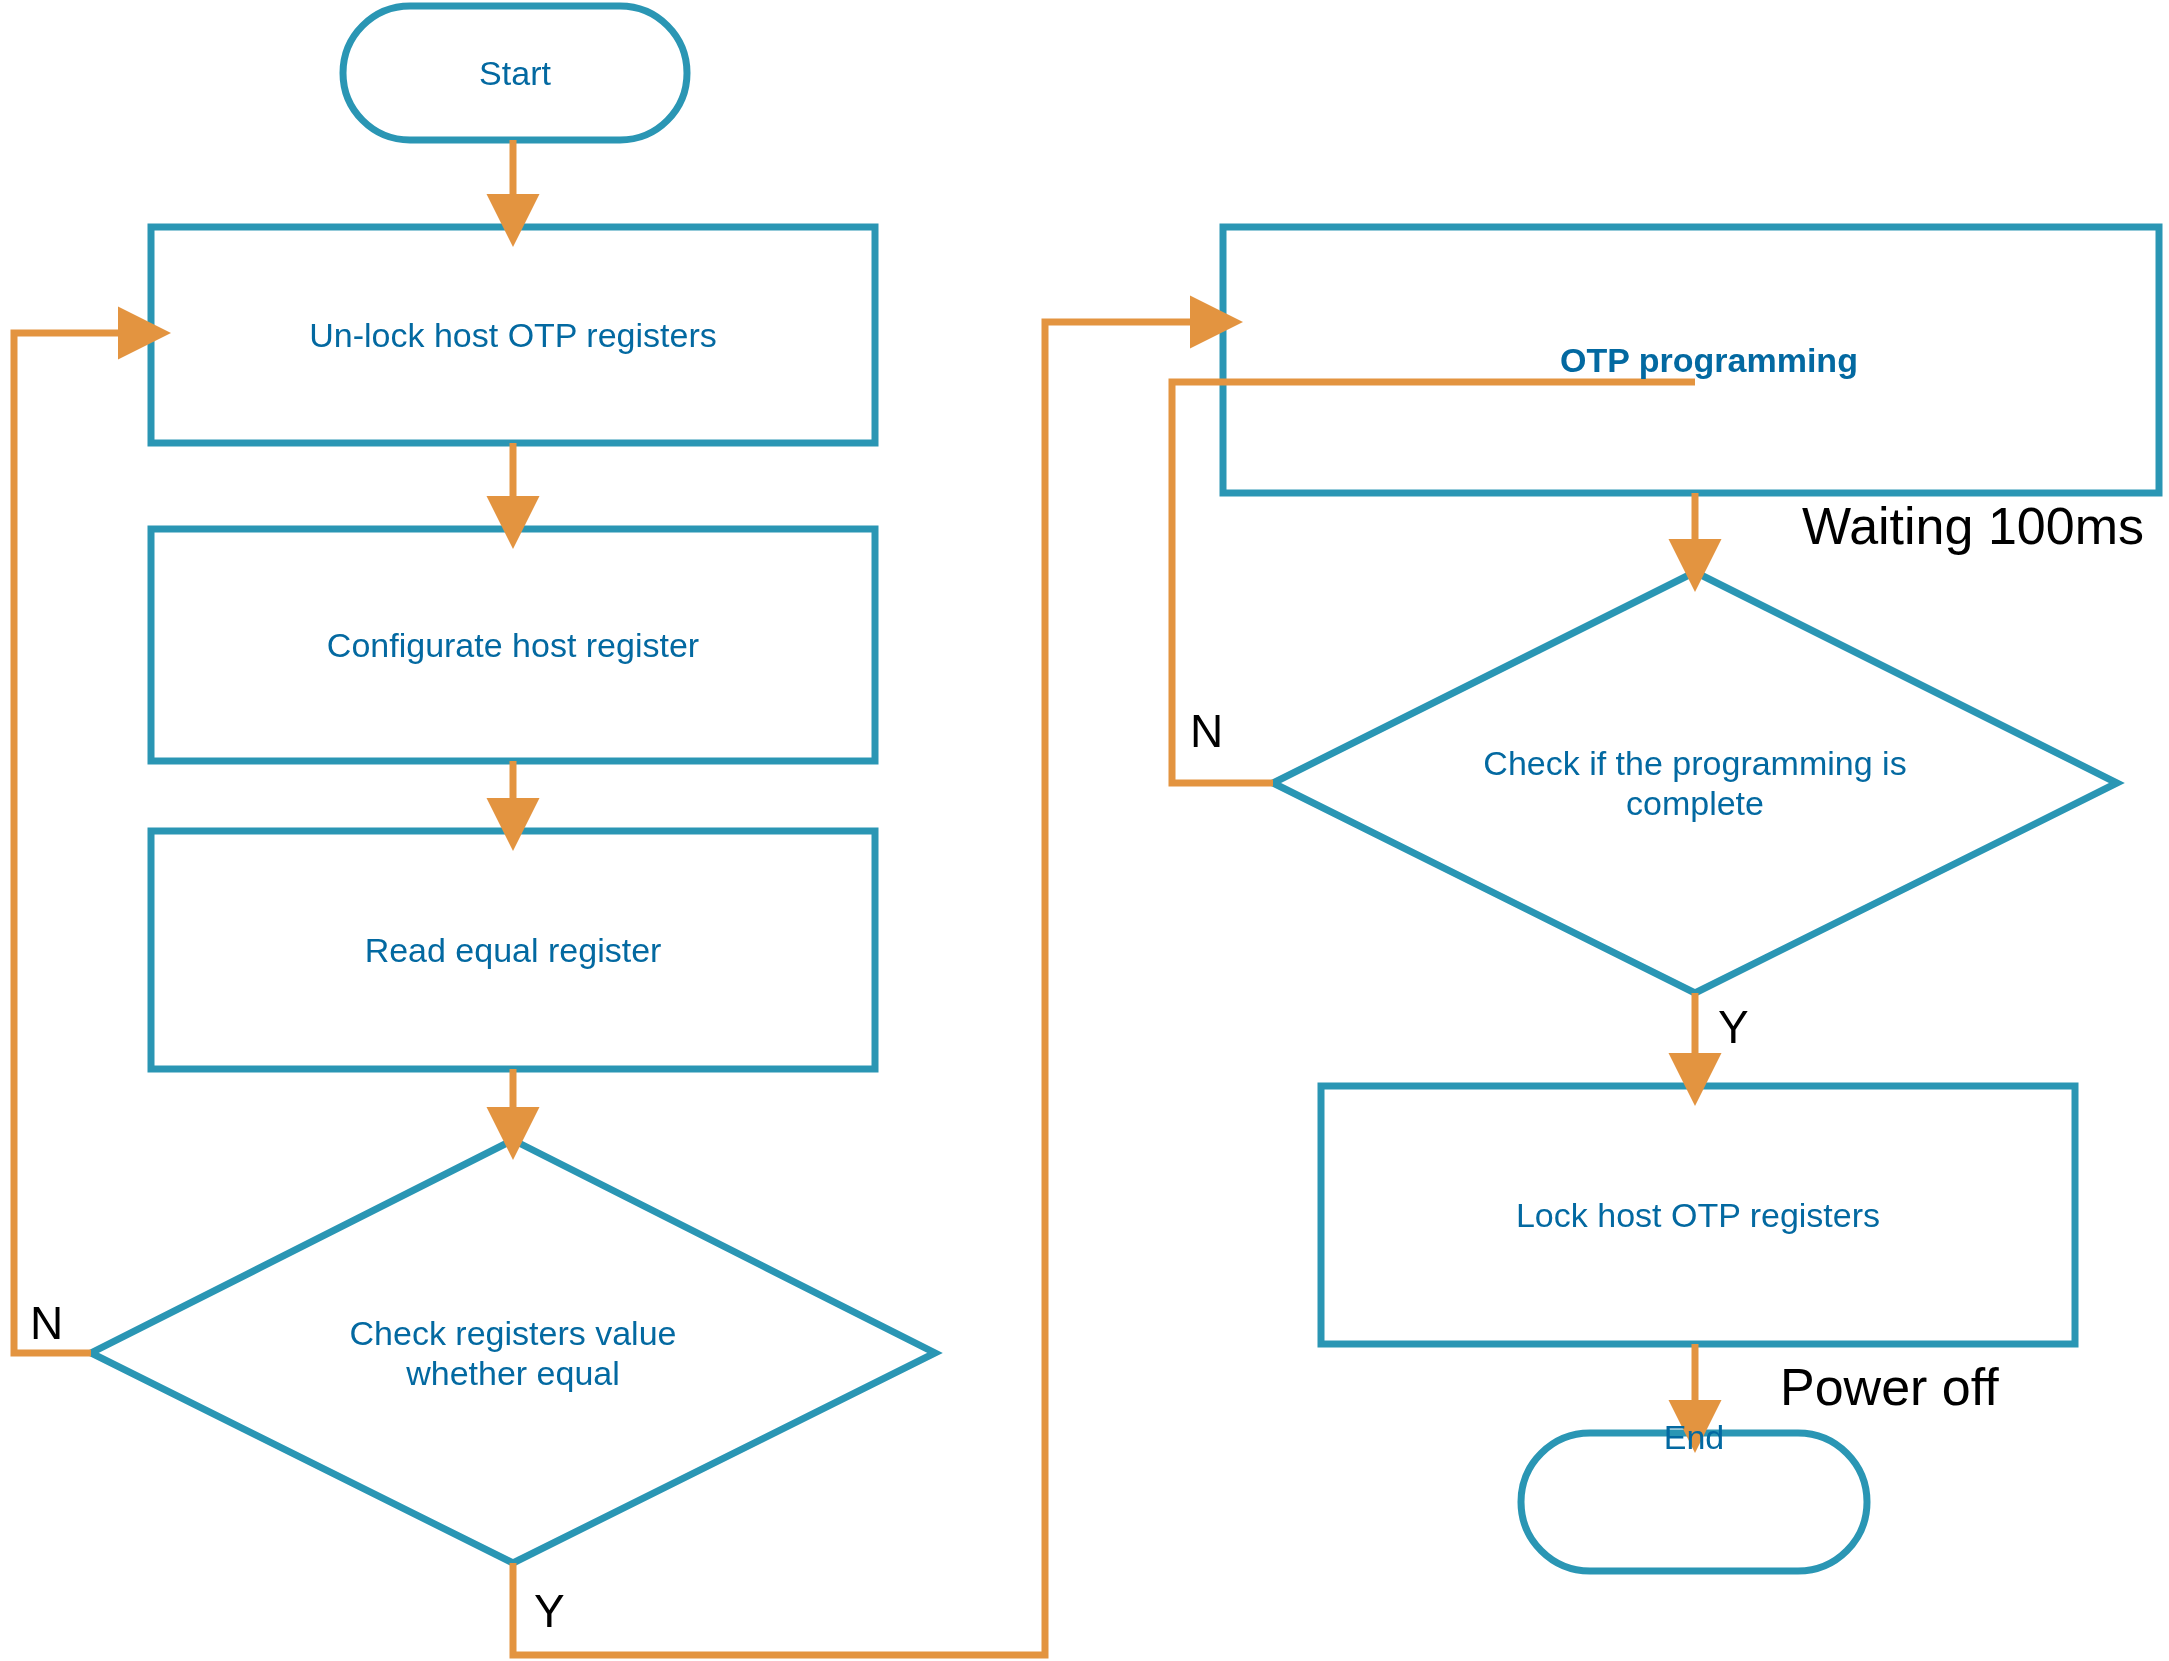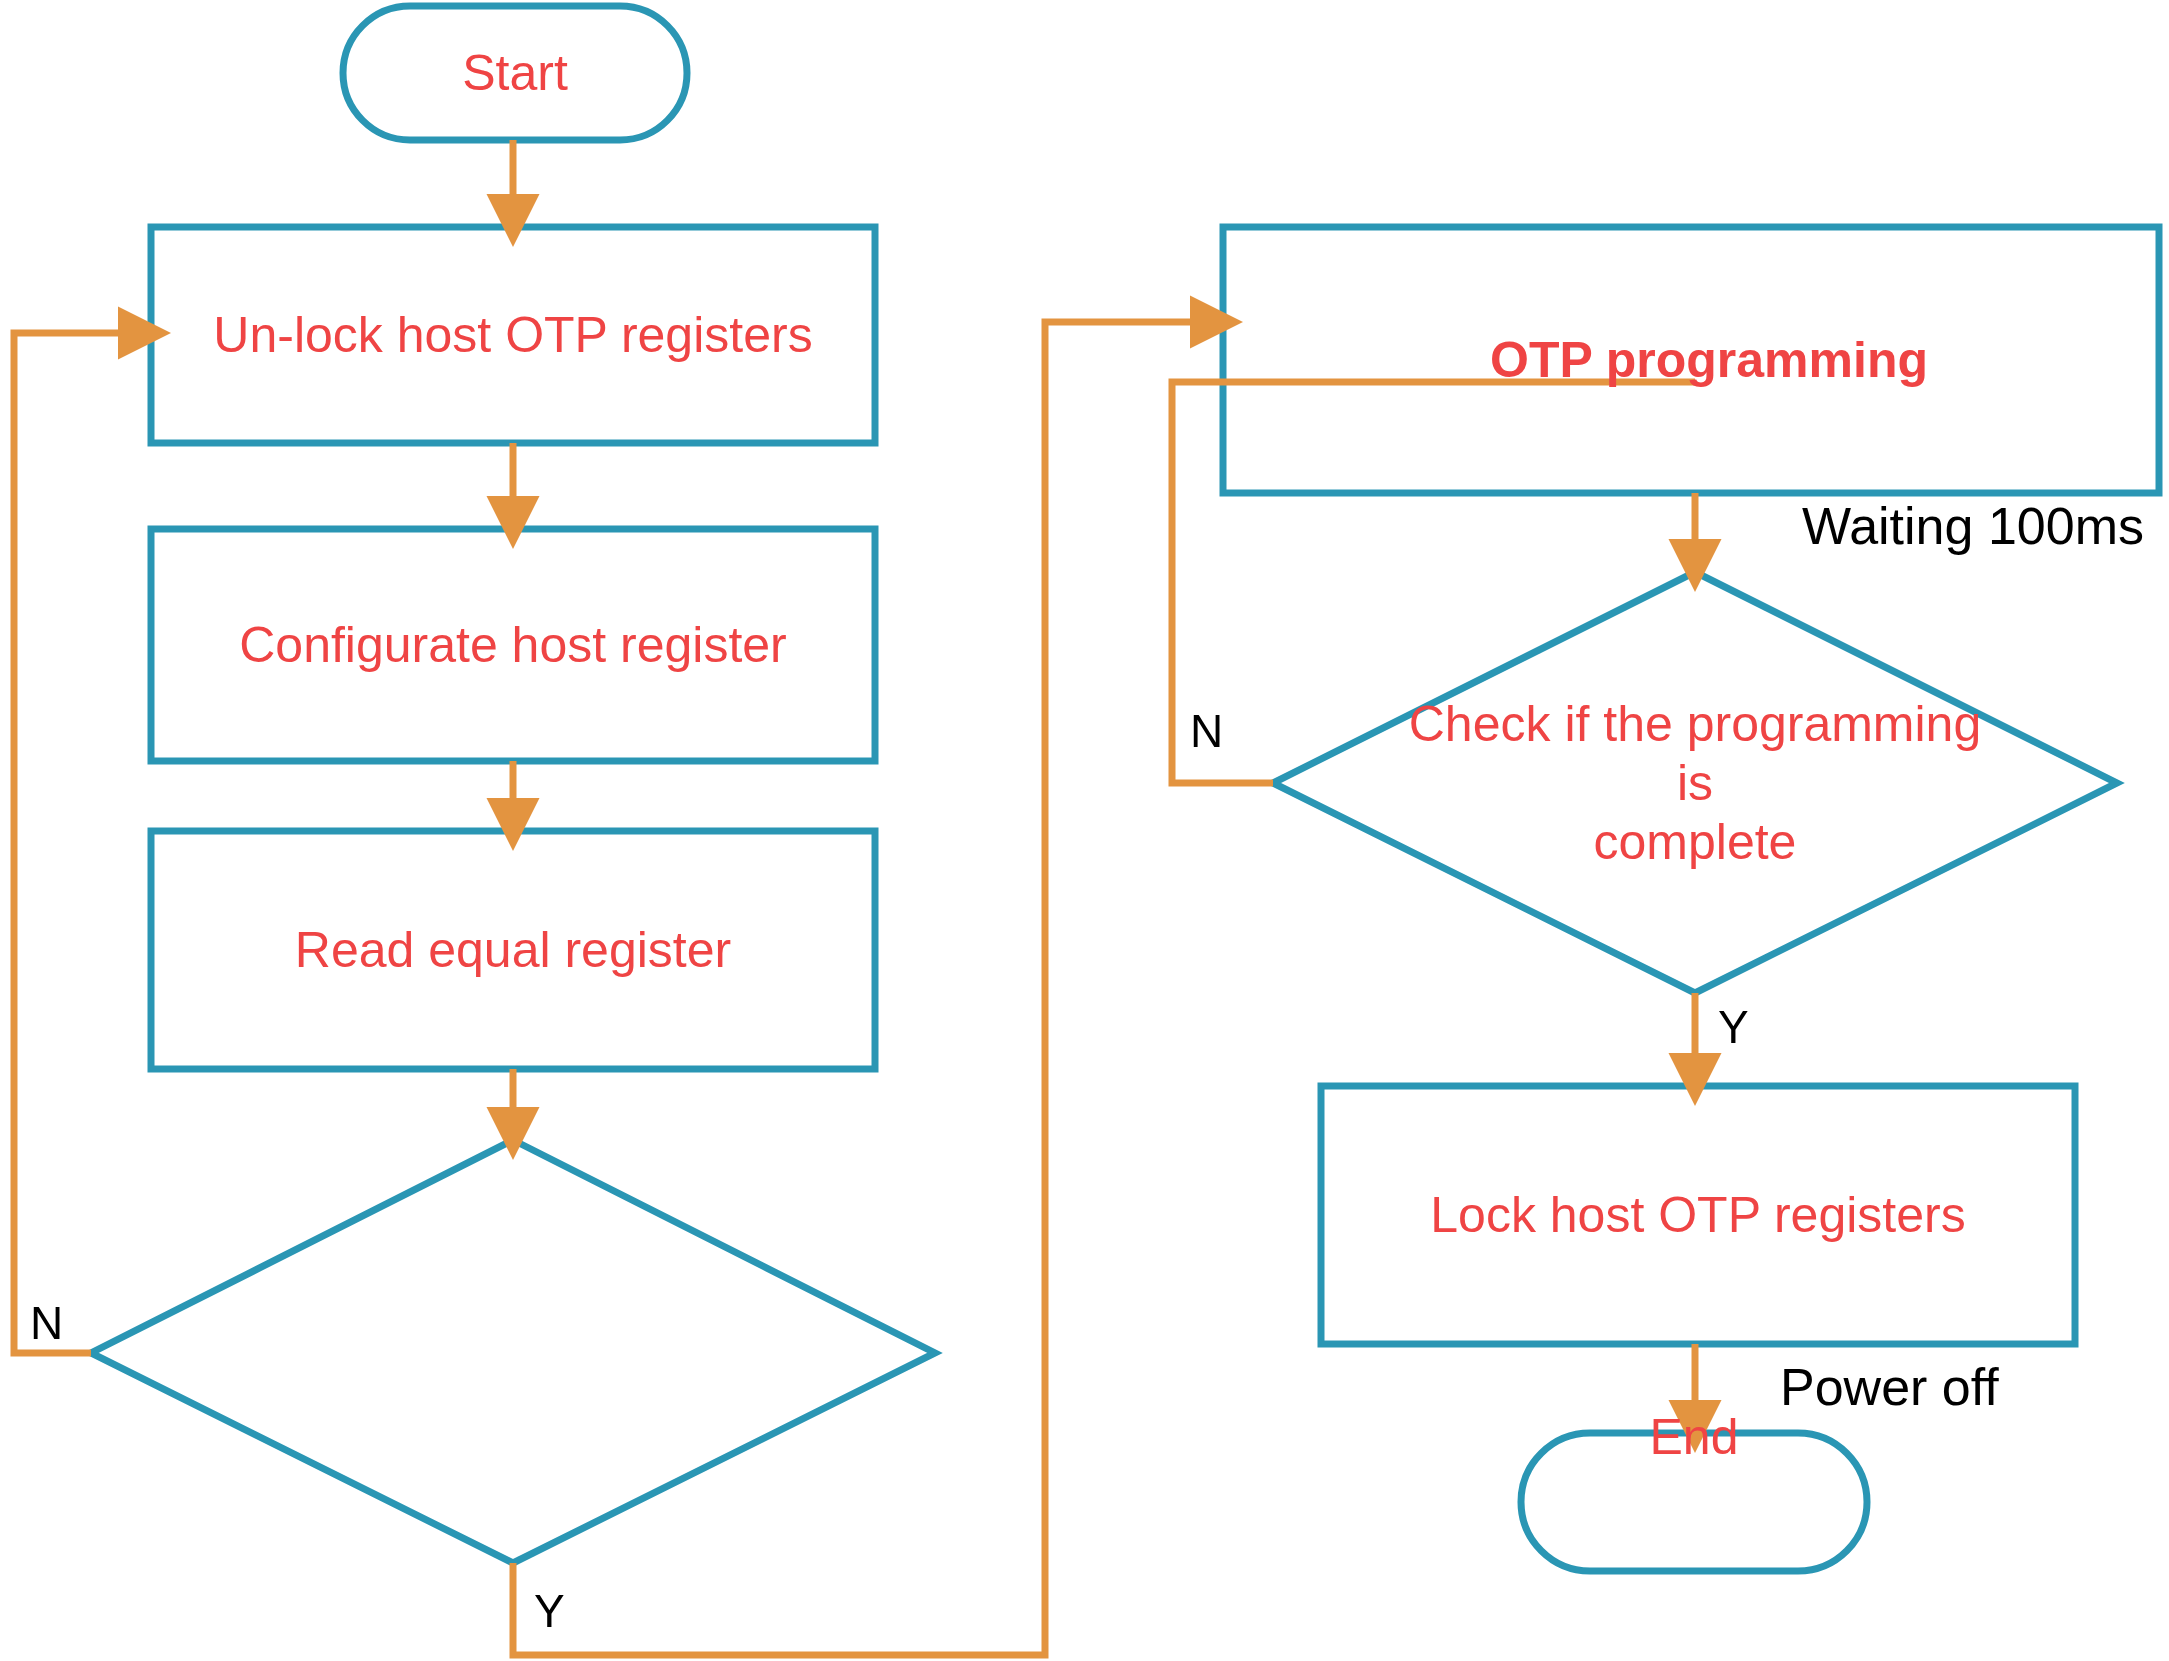--- a/index.html
+++ b/index.html
@@ -24,23 +24,23 @@
     top: 0;
     width: 2169px;
     height: 1661px;
   }
   .node-label {
     position: absolute;
     display: flex;
     align-items: center;
     justify-content: center;
     text-align: center;
-    color: #ef4444;
+    color: #0369a1;
     font-family: "Liberation Sans", sans-serif;
-    font-size: 50px;
+    font-size: 34px;
     line-height: 1.18;
     pointer-events: none;
     white-space: pre-line;
   }
   .edge-label {
     position: absolute;
     color: #000000;
     font-family: "Liberation Sans", sans-serif;
     font-size: 52px;
     line-height: 1;
@@ -106,20 +106,22 @@
   </svg>
 
   <div class="node-label" style="left:343px; top:6px; width:344px; height:134px;">Start</div>
 
   <div class="node-label" style="left:151px; top:529px; width:724px; height:232px;">Configurate host register</div>
 
   <div class="node-label" style="left:151px; top:227px; width:724px; height:216px;">Un-lock host OTP registers</div>
 
   <div class="node-label" style="left:151px; top:831px; width:724px; height:238px;">Read equal register</div>
 
+  <div class="node-label" style="left:263px; top:1268px; width:500px; height:170px;">Check registers value
+whether equal</div>
 
   <div class="node-label" style="left:1241px; top:227px; width:936px; height:266px;font-weight:bold;">OTP programming</div>
 
   <div class="node-label" style="left:1395px; top:698px; width:600px; height:170px;">Check if the programming is
 complete</div>
 
   <div class="node-label" style="left:1321px; top:1086px; width:754px; height:258px;">Lock host OTP registers</div>
 
   <div class="node-label" style="left:1521px; top:1368px; width:346px; height:138px;">End</div>
 

